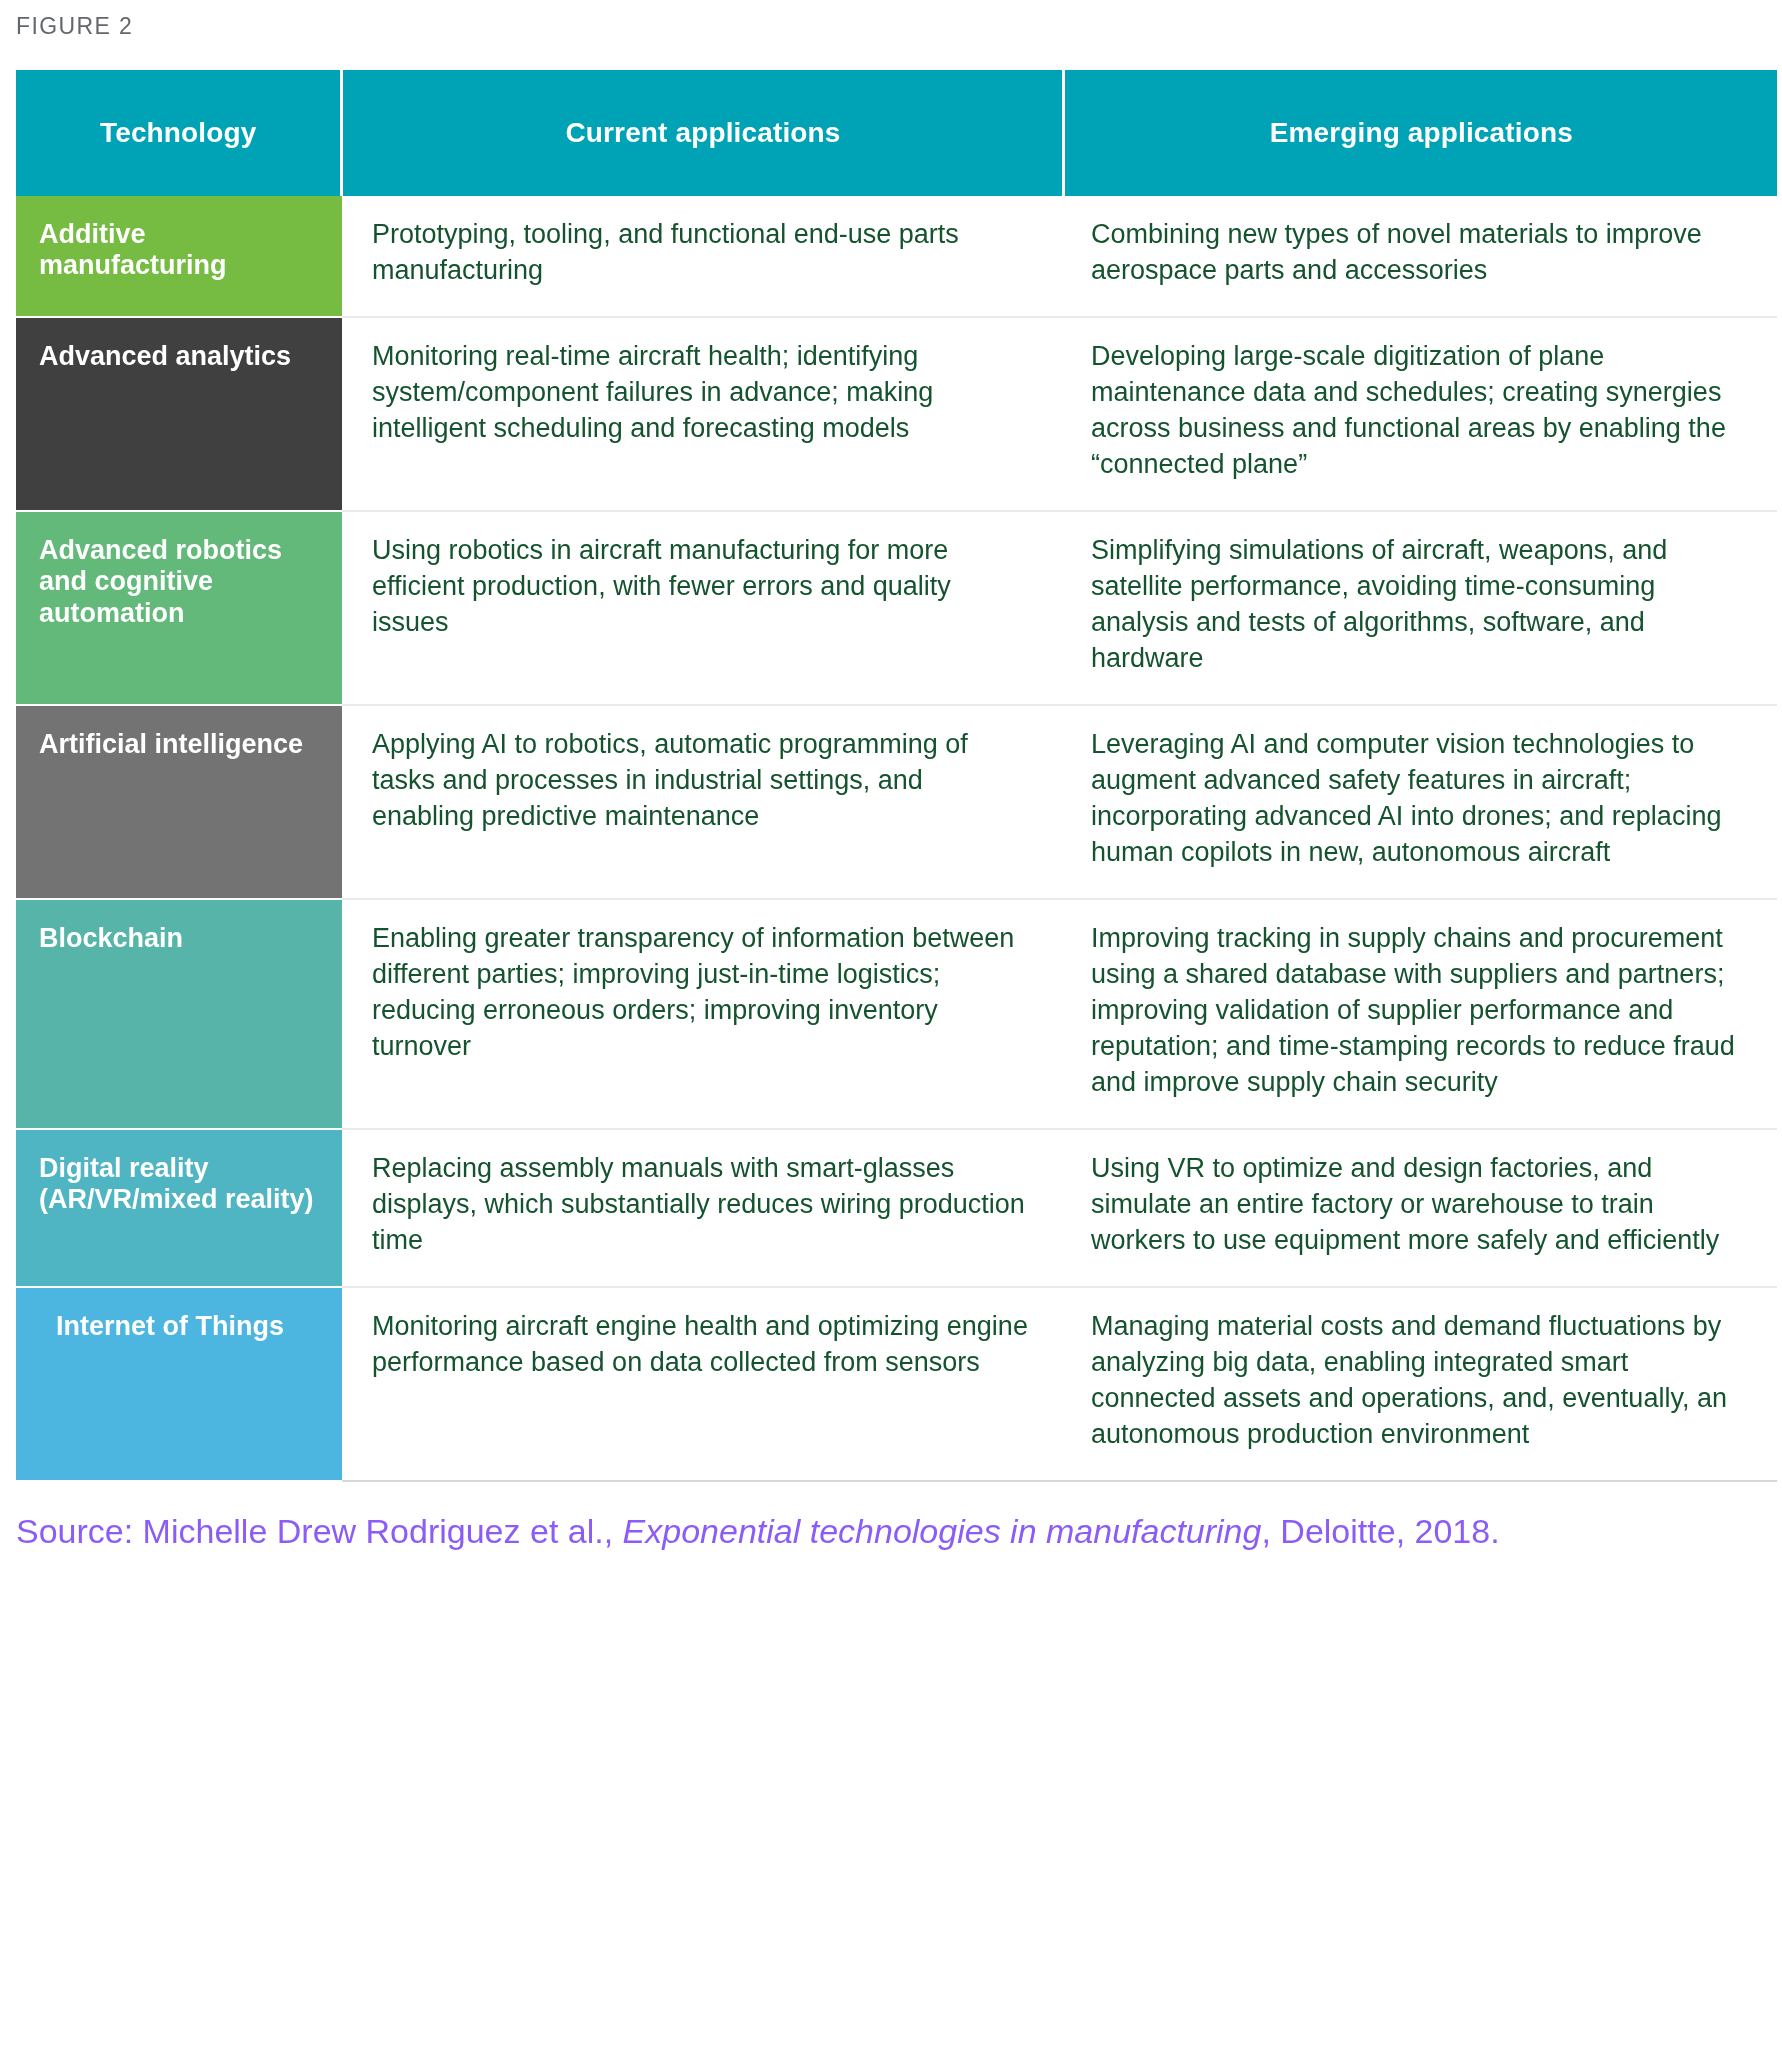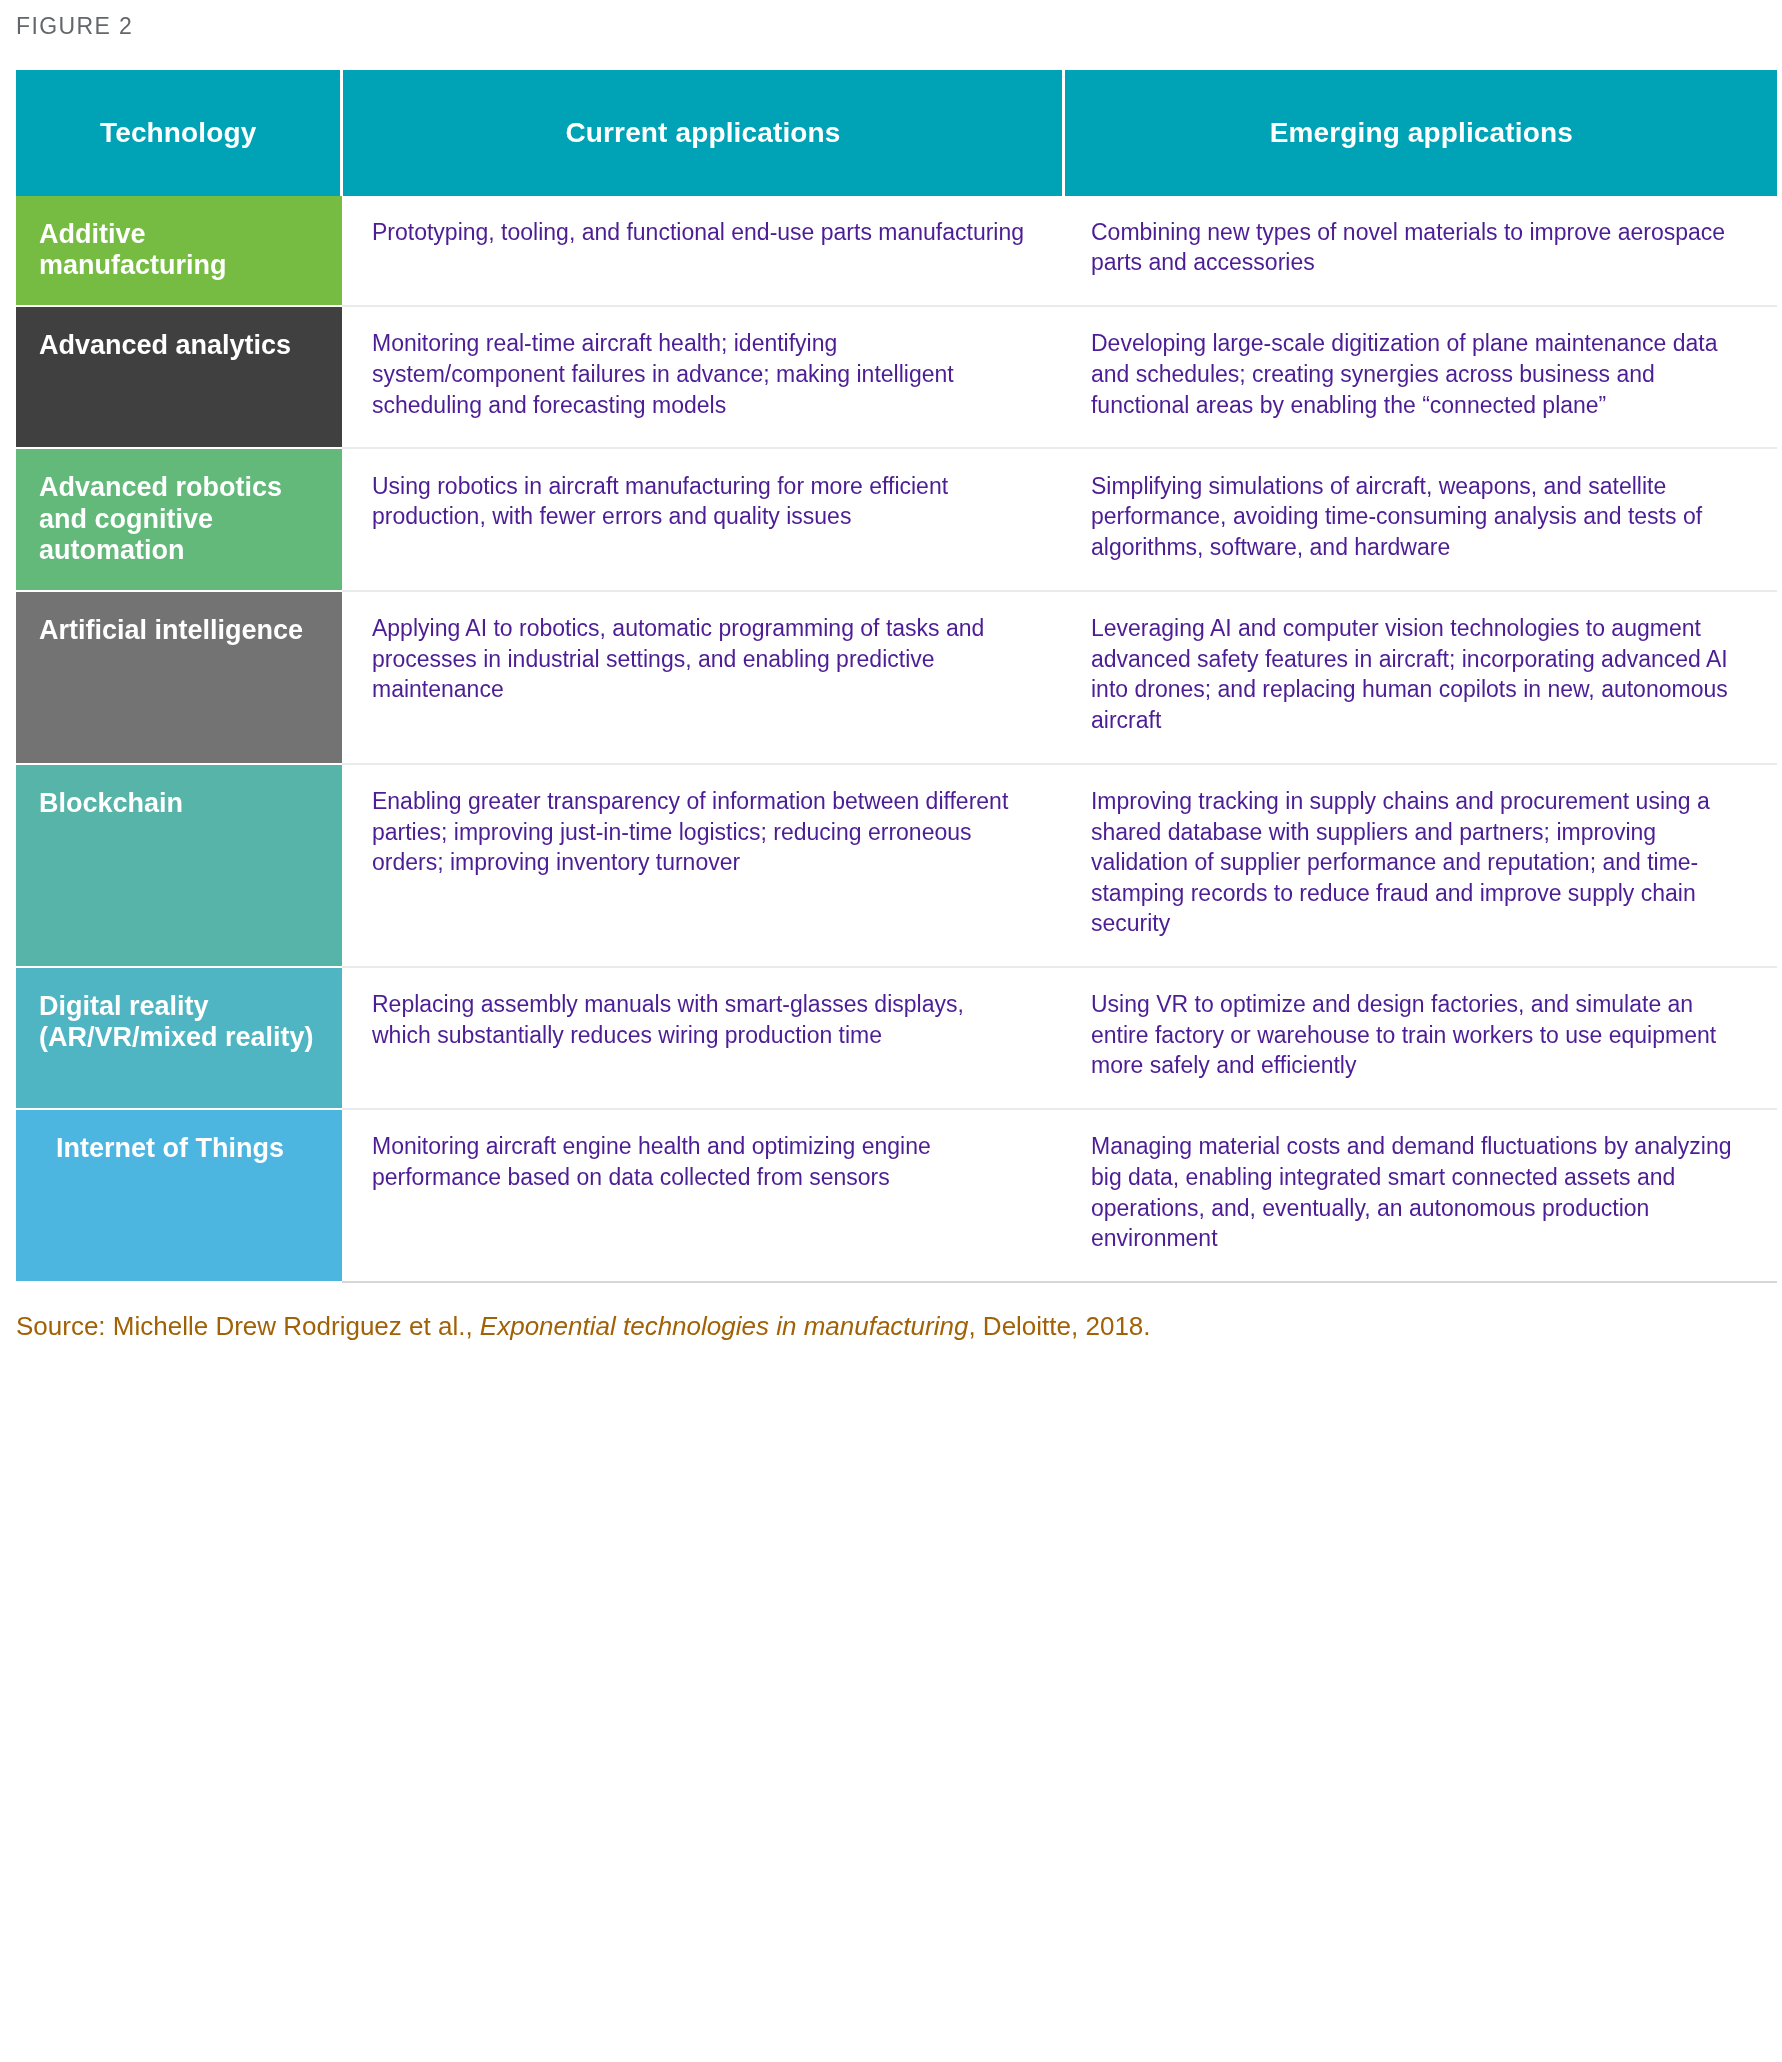--- a/index.html
+++ b/index.html
@@ -90,40 +90,40 @@
     font-weight: bold;
     line-height: 1.17;
     padding: 23px 19.6px 23px 23px;
     border-bottom: 2.7px solid #ffffff;
   }
   tbody tr:last-child td.tech {
     border-bottom: 2.7px solid #ffffff;
   }
 
   td.body-cell {
-    font-size: 23px;
+    font-size: 27px;
     line-height: 1.33;
-    color: #4c1d95;
+    color: #14532d;
     padding: 21.4px 30px 27px 25px;
   }
   td.cur {
     padding-left: 30px;
     padding-right: 36px;
   }
   td.emg {
     padding-left: 27px;
     padding-right: 27px;
   }
 
   
   .source {
     margin-top: 27px;
     margin-left: 5.3px;
-    font-size: 26px;
-    color: #a16207;
+    font-size: 34px;
+    color: #8b5cf6;
     line-height: 1.3;
   }
   .source .ital { font-style: italic; }
 </style>
 </head>
 <body>
 
 <div class="page">
 
   <div class="figure-label">FIGURE 2</div>

